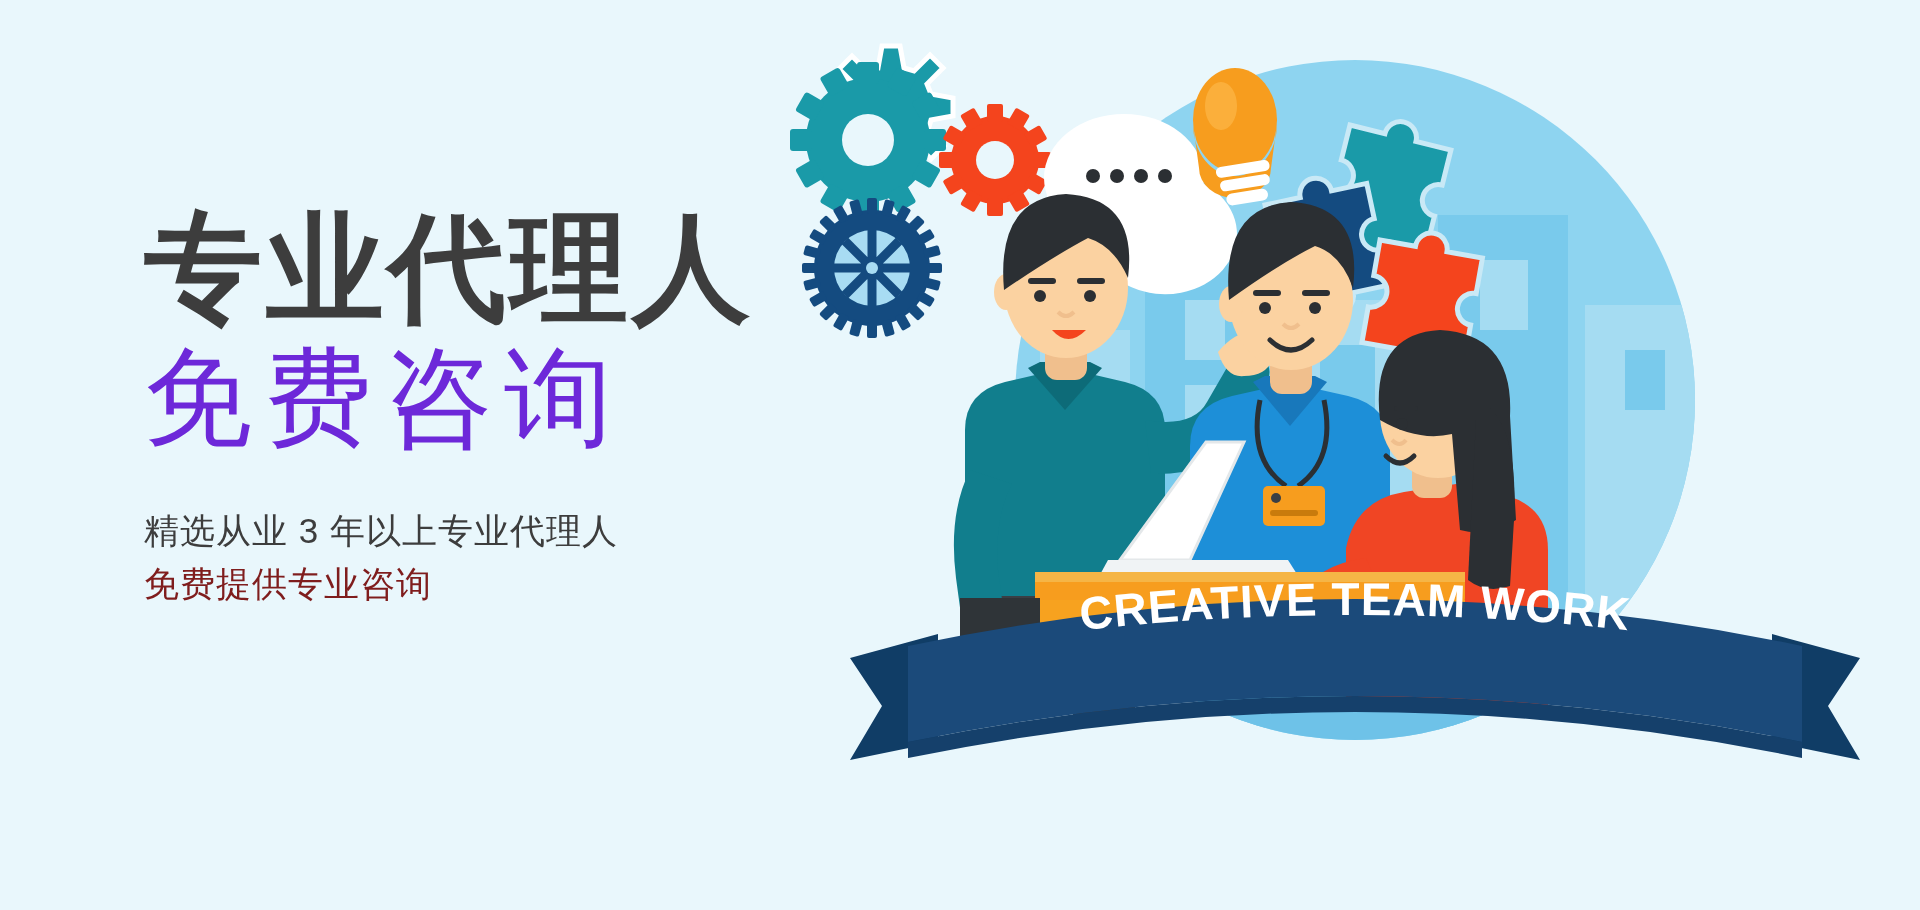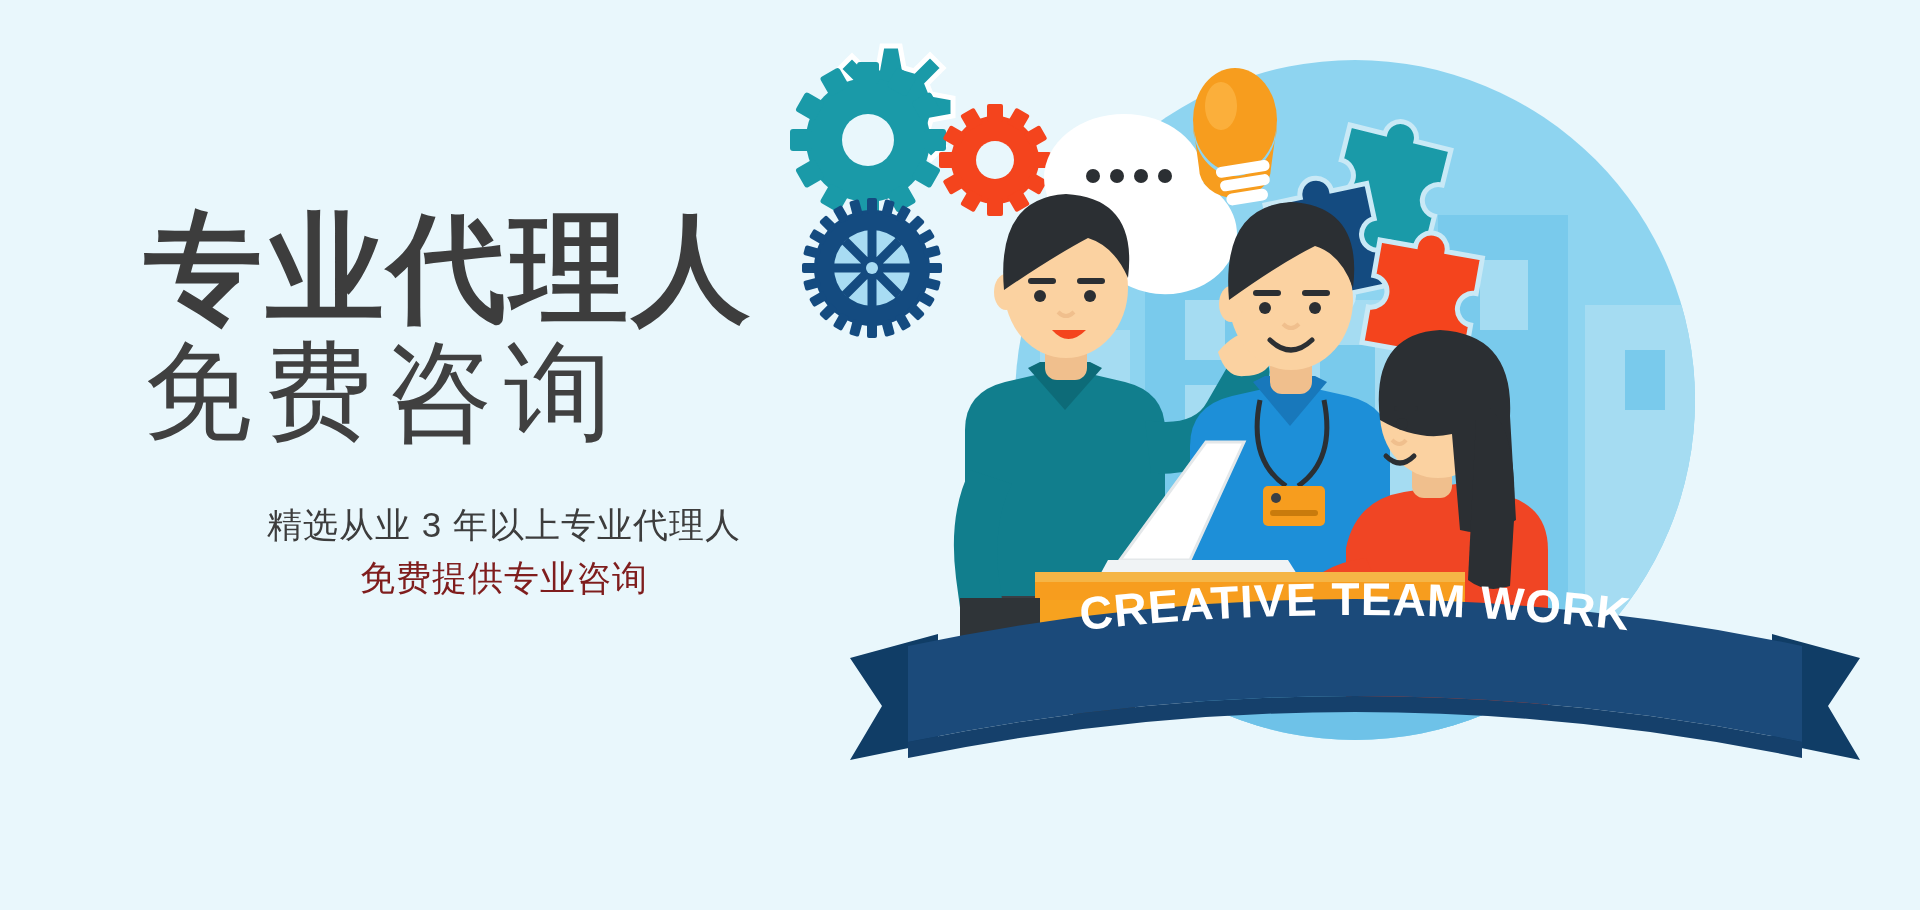--- a/index.html
+++ b/index.html
@@ -10,24 +10,24 @@
   }
   #page{position:relative;width:1920px;height:910px;background:#e9f7fc;overflow:hidden;}
 
   
   .copy{position:absolute;left:144px;top:205px;width:720px;}
   .headline-1{
     font-size:118px;line-height:1.08;font-weight:700;color:#3d3d3d;
     letter-spacing:4px;white-space:nowrap;
   }
   .headline-2{
-    font-size:108px;line-height:1.12;font-weight:300;color:#404040;
-    letter-spacing:12px;white-space:nowrap;
-  }
-  .sub{margin-top:46px;text-align:center;}
+    font-size:108px;line-height:1.12;font-weight:300;color:#6d28d9;
+    letter-spacing:12px;white-space:nowrap;margin-top:6px;
+  }
+  .sub{margin-top:46px;}
   .sub-line-1{
     font-size:35px;line-height:1.5;color:#3d3d3d;font-weight:400;
     letter-spacing:1px;white-space:nowrap;
   }
   .sub-line-2{
     font-size:35px;line-height:1.5;color:#7f1d1d;font-weight:400;
     letter-spacing:1px;white-space:nowrap;
   }
 
   

